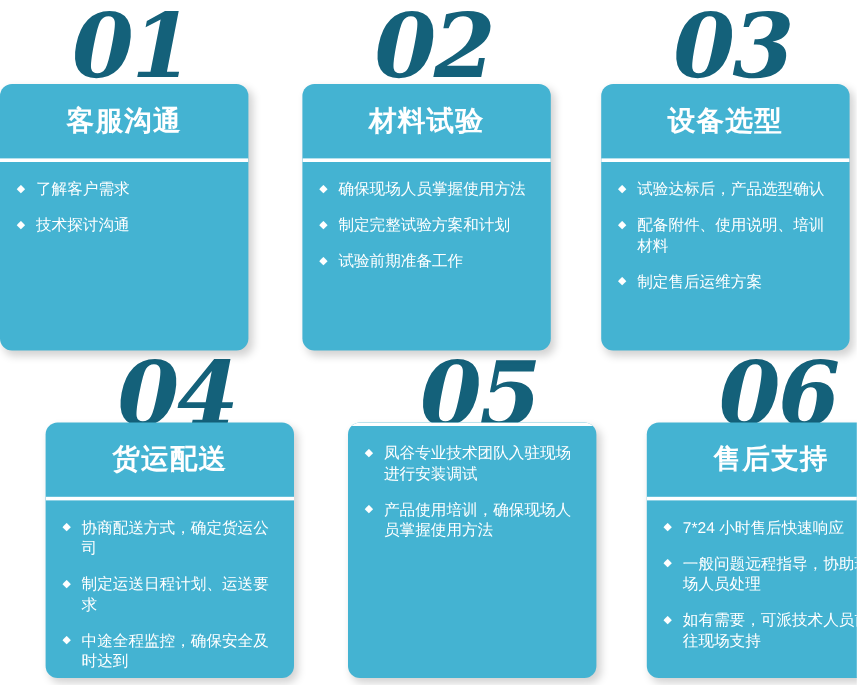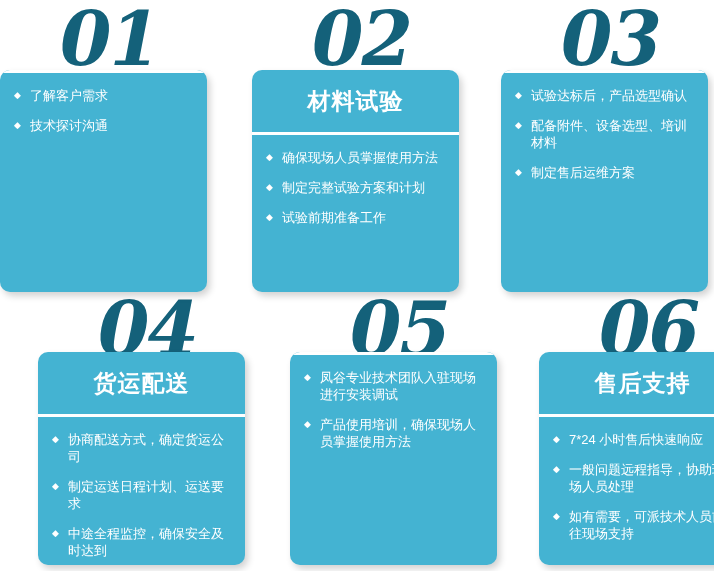--- a/index.html
+++ b/index.html
@@ -95,20 +95,21 @@
   }
 </style>
 </head>
 <body>
 
 <div class="board">
 
   <div class="cell c0 r0">
     <div class="bignum">01</div>
     <div class="card">
+      <div class="card-title">客服沟通</div>
       <div class="divider"></div>
       <div class="card-body">
         <div class="bullet-row">
           <span class="dia">◆</span>
           <span class="btext">了解客户需求</span>
         </div>
         <div class="bullet-row">
           <span class="dia">◆</span>
           <span class="btext">技术探讨沟通</span>
         </div>
@@ -134,29 +135,30 @@
           <span class="dia">◆</span>
           <span class="btext">试验前期准备工作</span>
         </div>
       </div>
     </div>
   </div>
 
   <div class="cell c2 r0">
     <div class="bignum">03</div>
     <div class="card">
+      <div class="card-title">设备选型</div>
       <div class="divider"></div>
       <div class="card-body">
         <div class="bullet-row">
           <span class="dia">◆</span>
           <span class="btext">试验达标后，产品选型确认</span>
         </div>
         <div class="bullet-row">
           <span class="dia">◆</span>
-          <span class="btext">配备附件、设备选型、培训材料</span>
+          <span class="btext">配备附件、使用说明、培训材料</span>
         </div>
         <div class="bullet-row">
           <span class="dia">◆</span>
           <span class="btext">制定售后运维方案</span>
         </div>
       </div>
     </div>
   </div>
 
   <div class="cell c0 r1">

